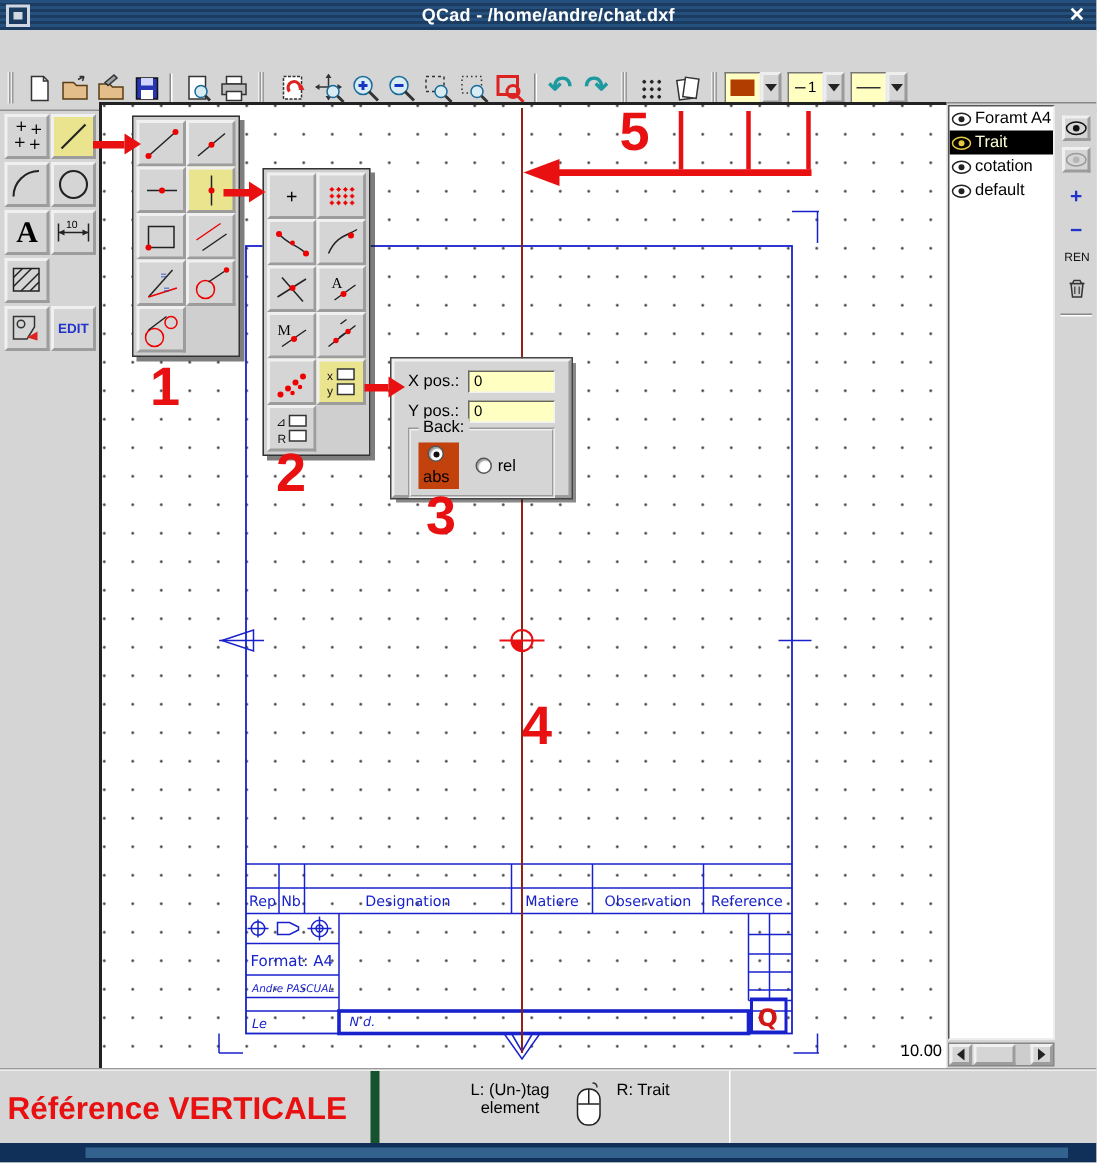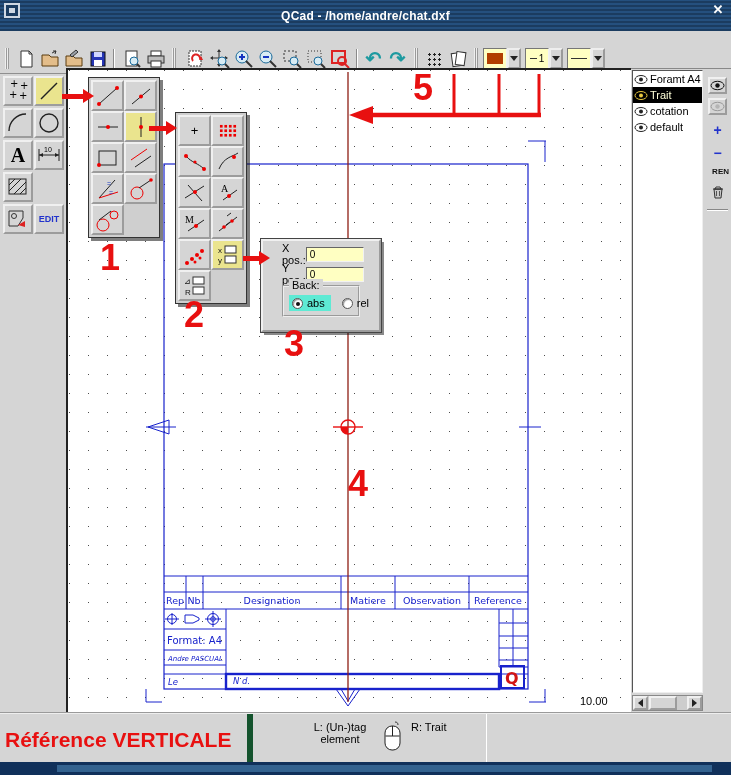--- a/index.html
+++ b/index.html
@@ -1,21 +1,21 @@
 <!DOCTYPE html>
 <html><head>
 <meta charset="utf-8">
 <style>
   * { margin:0; padding:0; box-sizing:border-box; }
   html,body { width:731px; height:775px; overflow:hidden; background:#d5d5d5;
               font-family:"Liberation Sans", sans-serif; }
   .screen { position:relative; width:731px; height:775px; background:#d5d5d5; }
 
   
-  .titlebar { position:absolute; left:0; top:0; width:731px; height:31px;
+  .titlebar { position:absolute; left:0; top:0; width:731px; height:20px;
     background:repeating-linear-gradient(0deg,#1b3c60 0 2px,#25507e 2px 4px);
     display:flex; align-items:center; }
   .win-icon { position:absolute; left:4px; top:3px; width:16px; height:15px;
     border:2px solid #cfd8e2; background:#1b3c60; }
   .win-icon::after { content:""; position:absolute; left:3px; top:3px; width:6px; height:5px; background:#cfd8e2; }
   .win-title { width:100%; text-align:center; color:#fff; font-size:12px; font-weight:bold; letter-spacing:0.2px; }
   .win-close { position:absolute; right:4px; top:1px; width:18px; height:18px; color:#fff;
     font-size:13px; font-weight:bold; text-align:center; line-height:18px; cursor:default; }
 
   
@@ -49,61 +49,61 @@
     display:flex; align-items:center; justify-content:center; }
   .lbtn.active { background:#eae48e; }
   .edit-label { color:#2233cc; font-weight:bold; font-size:9px; }
 
   
   .canvas { position:absolute; left:66px; top:68px; width:608px; height:644px; background:#fff;
     border-left:2px solid #222; border-top:2px solid #222; border-right:1px solid #222;
     background-image:radial-gradient(#4c4c4c 0.8px, transparent 1px);
     background-size:19px 19px; background-position:11px 10px; }
   .canvas svg.drawing { position:absolute; left:0; top:0; }
-  .grid-indicator { position:absolute; left:512px; top:625px; width:48px; font-size:11px; color:#000; background:transparent; }
+  .grid-indicator { position:absolute; left:512px; top:625px; width:48px; font-size:11px; color:#000; text-align:right; background:transparent; }
 
   
   .palette { position:absolute; background:#cfcfcf; border:1px solid #333; padding:2px;
     box-shadow:3px 3px 0 rgba(20,20,20,0.55); z-index:5; display:grid; grid-template-columns:33px 33px; }
   .pbtn { width:33px; height:31px; background:#d5d5d5; border:2px outset #f0f0f0;
     display:flex; align-items:center; justify-content:center; }
   .pbtn.active { background:#eae48e; }
   .pempty { width:33px; height:31px; background:#cfcfcf; }
   .pal-grid-glyph { width:18px; height:14px;
     background-image:radial-gradient(#e00 1.3px, transparent 1.4px); background-size:4.5px 4.5px; }
 
   
   .dialog { position:absolute; left:261px; top:239px; width:120px; height:93px; background:#d5d5d5;
     border:2px outset #f0f0f0; outline:1px solid #444; box-shadow:3px 3px 0 rgba(20,20,20,0.5);
-    z-index:6; padding:4px 19px; font-size:11px; }
+    z-index:6; padding:4px 9px; font-size:11px; }
   .drow { display:flex; align-items:center; height:18px; margin-bottom:2px; }
   .drow label { width:42px; }
   .dinput { width:58px; height:15px; background:#ffffc2; border:1px solid; border-color:#666 #f2f2f2 #f2f2f2 #666;
     font-size:10px; padding-left:3px; font-family:"Liberation Sans",sans-serif; }
   .modebox { border:2px groove #eee; margin-top:2px; padding:4px 4px 4px 5px; position:relative; }
   .modebox .legend { position:absolute; top:-8px; left:5px; background:#d5d5d5; padding:0 3px; font-size:11px; }
   .radios { display:flex; gap:8px; margin-top:4px; }
   .radio-wrap { display:flex; align-items:center; gap:4px; padding:2px 6px 2px 3px; }
-  .radio-wrap.sel { background:#5eead4; }
+  .radio-wrap.sel { background:#c2410c;flex-direction:column; }
   .radio { width:11px; height:11px; border-radius:50%; background:#fff; border:1px solid #555;
     box-shadow:inset 1px 1px 1px #999; position:relative; }
   .radio.on::after { content:""; position:absolute; left:3px; top:3px; width:4px; height:4px; border-radius:50%; background:#111; }
 
   
   .rightpanel { position:absolute; left:631px; top:68px; width:100px; height:644px; background:#d5d5d5; border-top:1px solid #888; }
   .layerlist { position:absolute; left:1px; top:1px; width:71px; height:623px; background:#fff;
     border:1px solid; border-color:#555 #eee #eee #555; overflow:hidden; }
   .lrow { height:16px; display:flex; align-items:center; gap:2px; padding-left:1px;
     font-size:11px; color:#000; white-space:nowrap; overflow:hidden; }
   .lrow.sel { background:#000000; color:#ffffd8; }
   .lbtncol { position:absolute; left:74px; top:2px; width:25px; height:620px; }
   .sbtn { position:absolute; left:3px; width:19px; height:17px; background:#d5d5d5; border:2px outset #f0f0f0;
     display:flex; align-items:center; justify-content:center; }
   .txtbtn { border:none; background:none; font-weight:bold; color:#2233cc; font-size:14px; }
-  .ren { position:absolute; left:2px; width:22px; text-align:right; font-size:8px; font-weight:bold; color:#111; }
+  .ren { position:absolute; left:2px; width:22px; text-align:center; font-size:8px; font-weight:normal; color:#111; }
   .panelsep { position:absolute; left:2px; width:21px; border-top:1px solid #888; border-bottom:1px solid #fff; }
   .hscroll { position:absolute; left:1px; top:626px; width:71px; height:16px; background:#cdcdcd;
     border:1px solid #888; display:flex; }
   .sb-arrow { width:15px; height:14px; background:#d5d5d5; border:2px outset #f0f0f0;
     display:flex; align-items:center; justify-content:center; }
   .sb-arrow::after { content:""; border:4px solid transparent; }
   .sb-arrow.left::after { border-right:5px solid #222; margin-left:-4px; }
   .sb-arrow.right::after { border-left:5px solid #222; margin-right:-4px; }
   .sb-thumb { width:28px; height:14px; background:#d5d5d5; border:2px outset #f0f0f0; margin-left:1px; }
 

